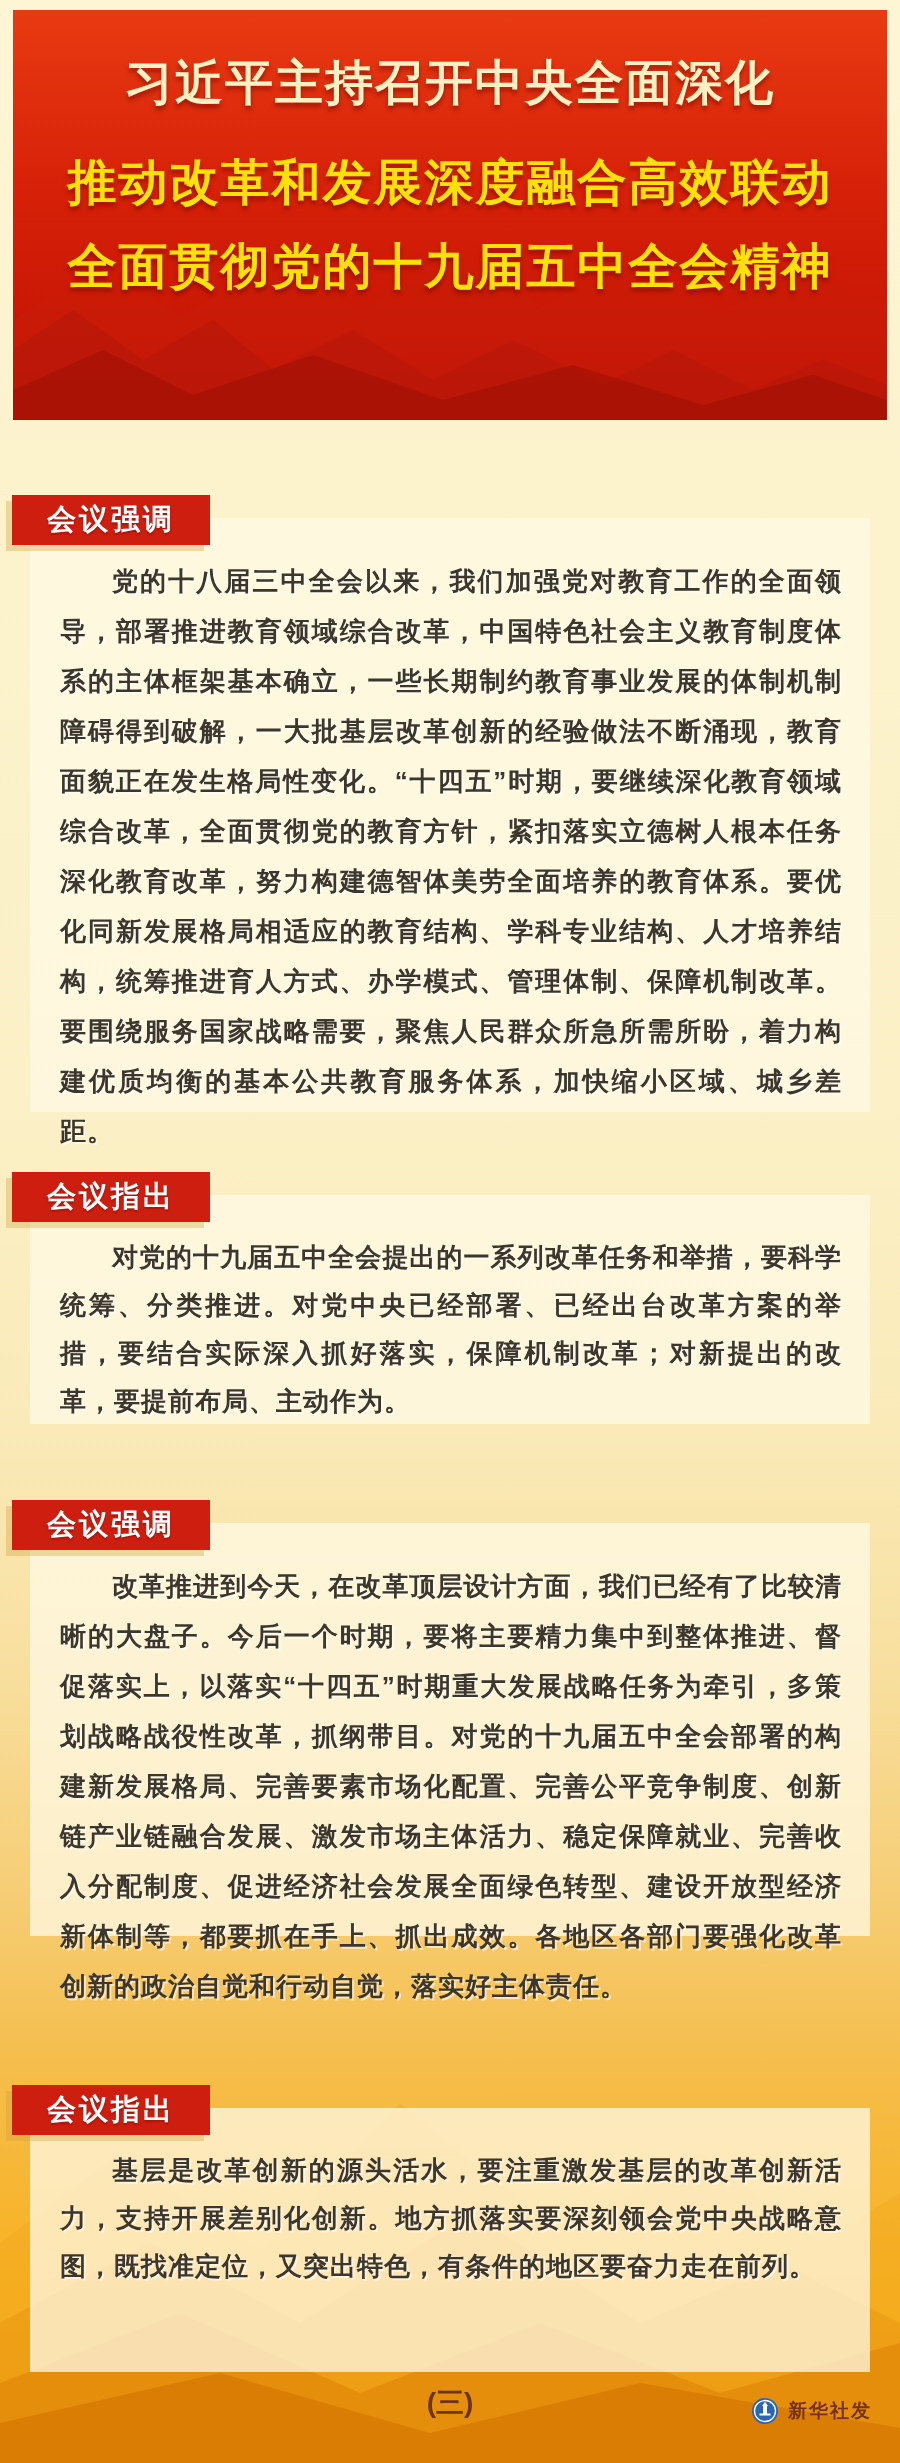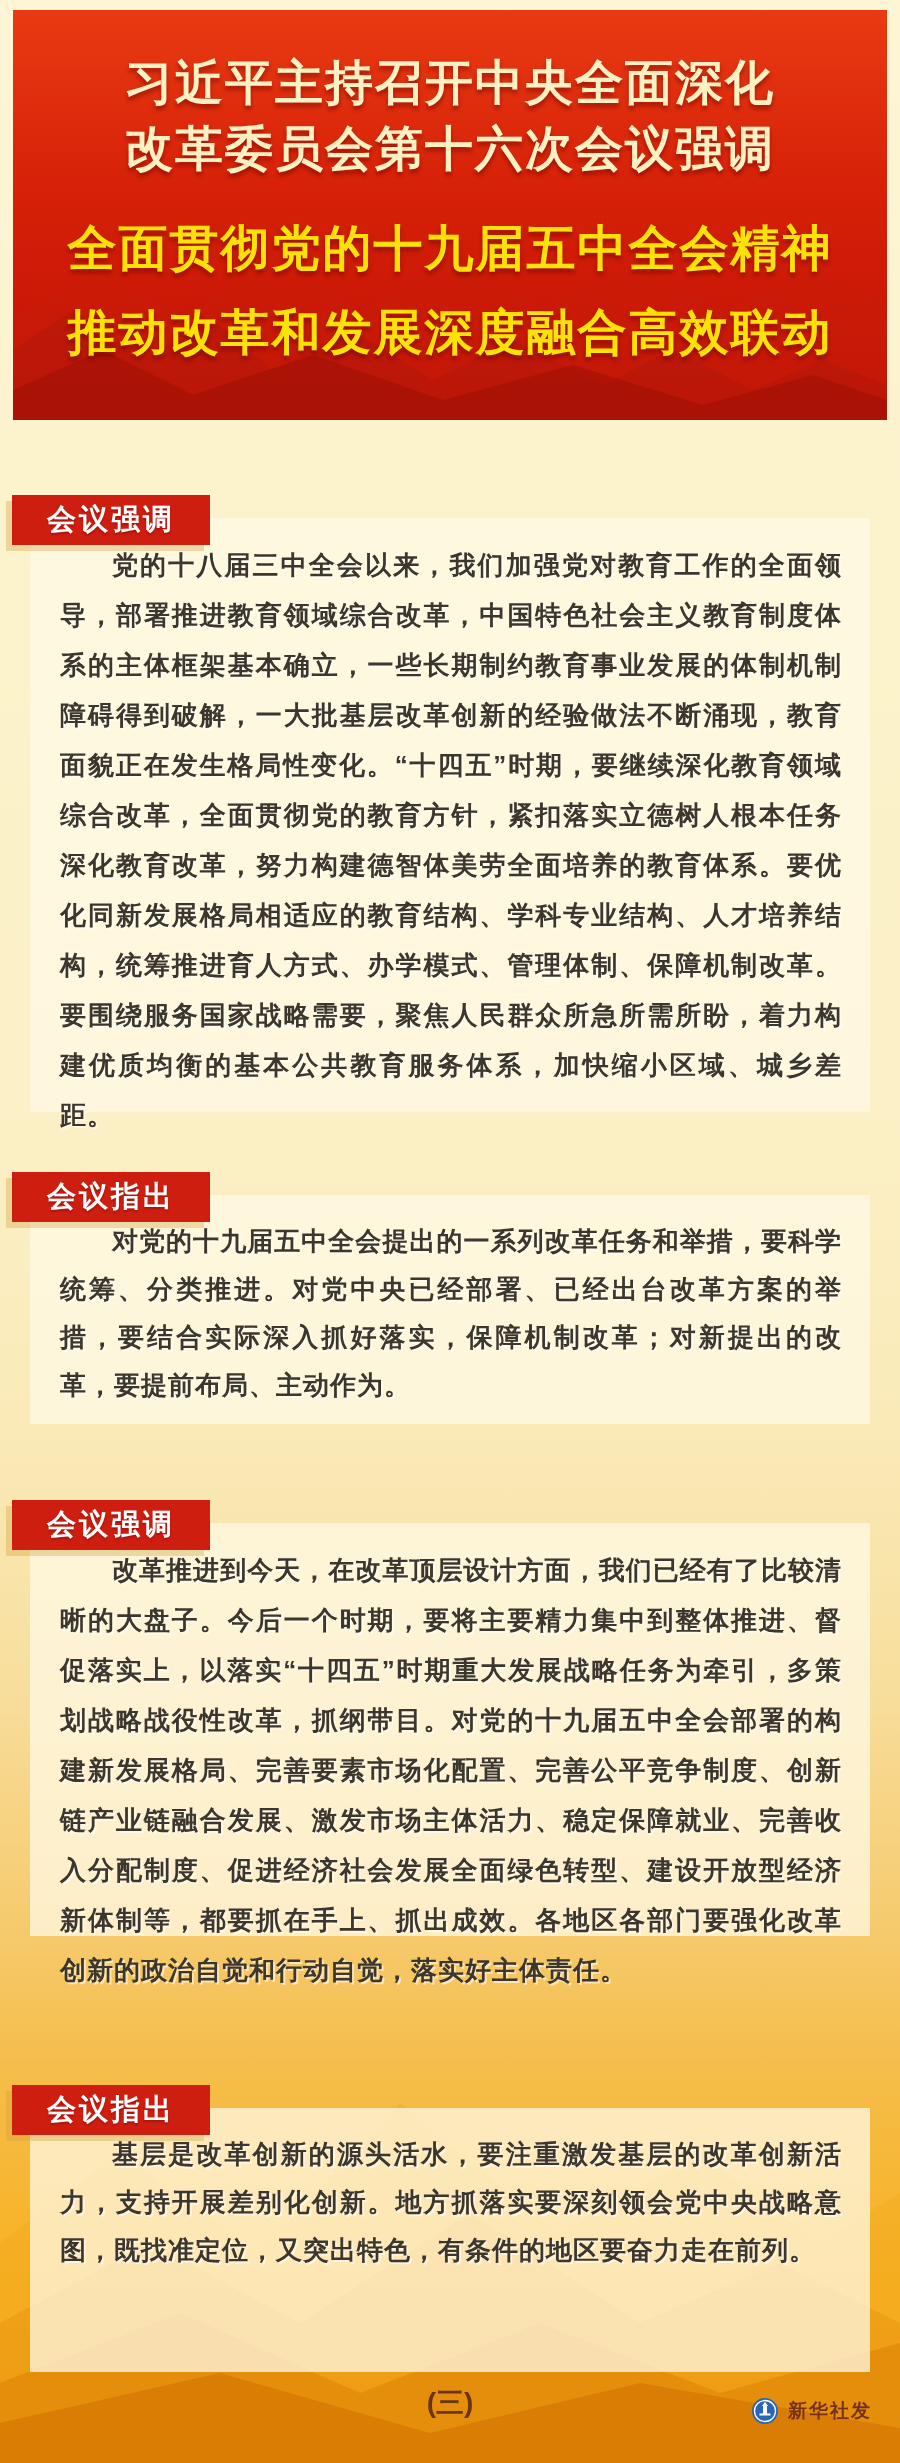--- a/index.html
+++ b/index.html
@@ -52,21 +52,21 @@
     position:absolute;left:12px;top:0;width:198px;height:50px;z-index:3;
     background:var(--accent-red);
     color:#fff;font-weight:bold;font-size:29px;letter-spacing:3px;
     display:flex;align-items:center;justify-content:center;
     box-shadow:-6px 6px 0 rgba(205,160,60,0.35);
     text-shadow:0 2px 2px rgba(100,0,0,0.35);
   }
   .box{
     position:absolute;left:30px;top:23px;width:840px;box-sizing:border-box;
     background:rgba(255,250,230,0.75);
-    padding:22px 28px 0 30px;
+    padding:38px 28px 0 30px;
   }
   .box1{height:594px;} .box2{height:229px;} .box3{height:413px;} .box4{height:264px;}
   .box p{
     margin:0;text-indent:2em;text-align:justify;
     font-size:26px;line-height:50px;letter-spacing:1px;font-weight:bold;
     color:var(--body-text);
     text-shadow:2px 2px 0 rgba(255,255,255,0.55);
   }
   .box2 p,.box4 p{line-height:48px;}
 
@@ -96,25 +96,24 @@
 
   <header class="banner">
     <svg class="banner-mountains" viewBox="0 0 874 220" preserveAspectRatio="none">
       <path d="M0,120 L80,70 L170,115 L260,60 L350,110 L440,55 L530,105 L620,65 L710,110 L800,70 L874,105 L874,220 L0,220 Z" fill="#c8200c" opacity="0.35"></path>
       <path d="M0,220 L0,150 L60,110 L130,160 L200,120 L260,170 L340,130 L420,180 L500,140 L590,185 L660,150 L740,190 L810,160 L874,185 L874,220 Z" fill="#b2150a" opacity="0.5"></path>
       <path d="M0,220 L0,190 L90,150 L180,195 L300,155 L430,200 L560,165 L690,205 L800,175 L874,200 L874,220 Z" fill="#9e1005" opacity="0.55"></path>
     </svg>
     <div class="banner-text">
       <div class="banner-primary">
         <div>习近平主持召开中央全面深化</div>
-        <div>改革委员会第十六次会议强调</div>
       </div>
       <div class="banner-highlight">
+        <div>推动改革和发展深度融合高效联动</div>
         <div>全面贯彻党的十九届五中全会精神</div>
-        <div>推动改革和发展深度融合高效联动</div>
       </div>
     </div>
   </header>
 
   <section class="block b1">
     <div class="badge">
       <span>会议强调</span>
     </div>
     <div class="box box1">
       <p>党的十八届三中全会以来，我们加强党对教育工作的全面领导，部署推进教育领域综合改革，中国特色社会主义教育制度体系的主体框架基本确立，一些长期制约教育事业发展的体制机制障碍得到破解，一大批基层改革创新的经验做法不断涌现，教育面貌正在发生格局性变化。“十四五”时期，要继续深化教育领域综合改革，全面贯彻党的教育方针，紧扣落实立德树人根本任务深化教育改革，努力构建德智体美劳全面培养的教育体系。要优化同新发展格局相适应的教育结构、学科专业结构、人才培养结构，统筹推进育人方式、办学模式、管理体制、保障机制改革。要围绕服务国家战略需要，聚焦人民群众所急所需所盼，着力构建优质均衡的基本公共教育服务体系，加快缩小区域、城乡差距。</p>

